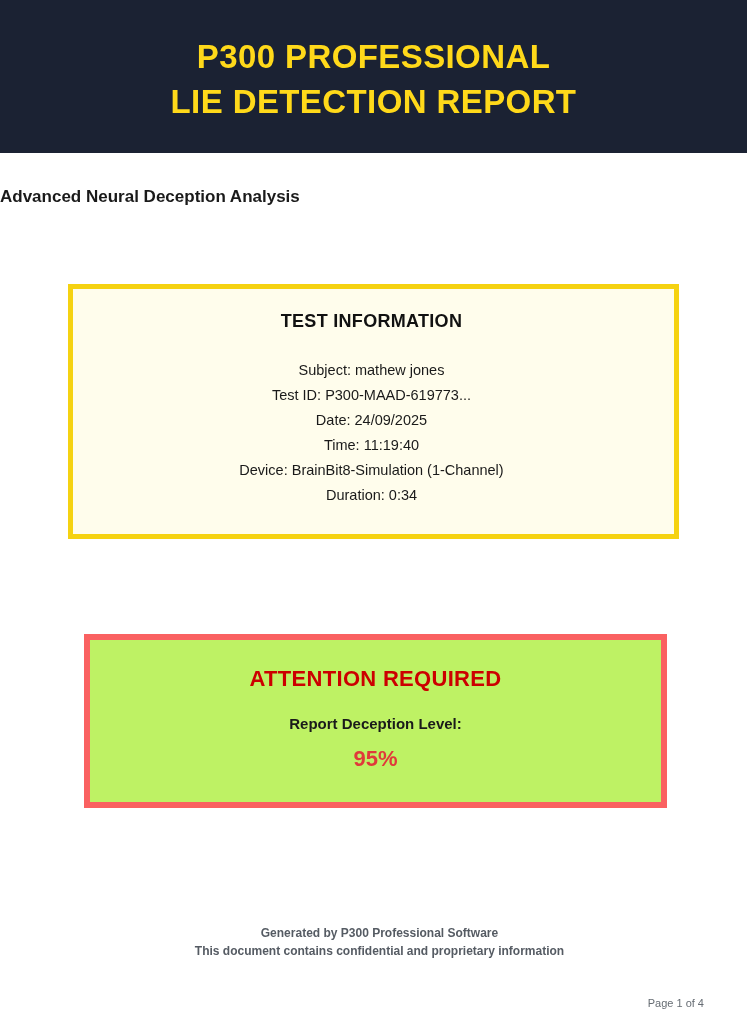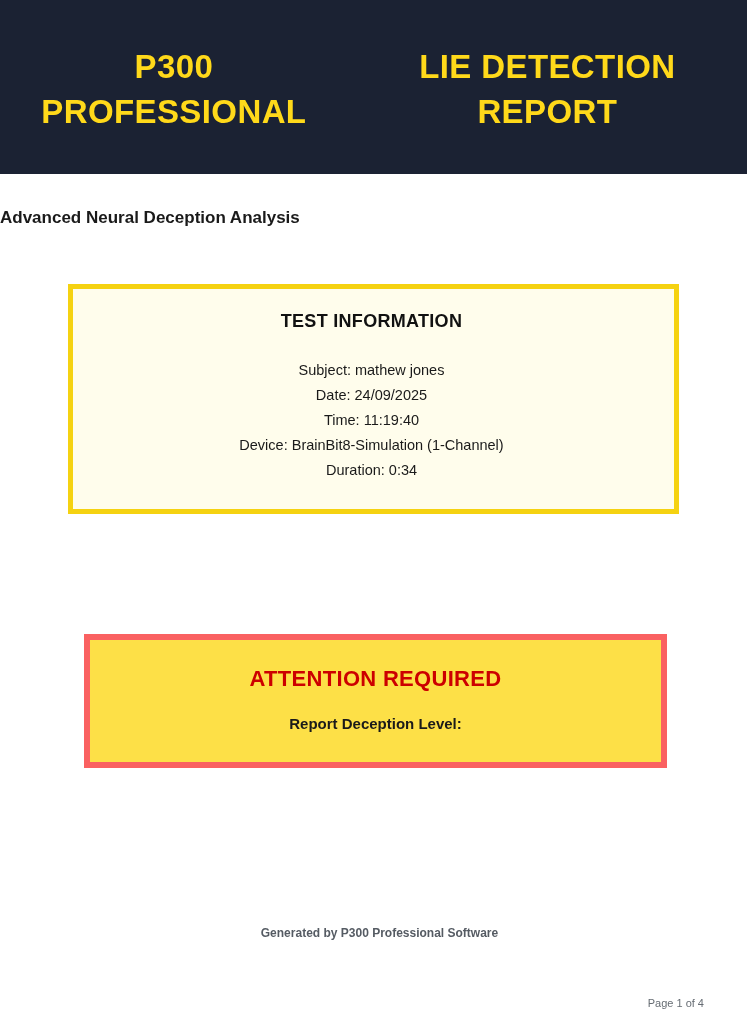--- a/index.html
+++ b/index.html
@@ -13,24 +13,24 @@
     font-family: "Liberation Sans", sans-serif;
     color: #000000;
     overflow: hidden;
     position: relative;
   }
 
   
   .header-banner {
     background: #1b2233;
     width: 100%;
-    height: 174px;
+    height: 153px;
     box-sizing: border-box;
     display: flex;
-    flex-direction: row;
+    flex-direction: column;
     align-items: center;
     justify-content: center;
     padding-top: 6px;
   }
   .header-title-line {
     color: #ffd91a;
     font-size: 33px;
     font-weight: bold;
     letter-spacing: 0.4px;
     line-height: 1.35;
@@ -72,21 +72,21 @@
   }
 
   
   .alert-box {
     position: absolute;
     left: 84px;
     top: 634px;
     width: 583px;
     box-sizing: border-box;
     border: 6px solid #fa6161;
-    background: #fde047;
+    background: #bef264;
     padding: 26px 20px 30px 20px;
   }
   .alert-title {
     text-align: center;
     font-size: 22px;
     font-weight: bold;
     color: #cc0000;
     letter-spacing: 0.3px;
   }
   .alert-label {
@@ -133,28 +133,31 @@
 <div class="header-banner">
   <div class="header-title-line">P300 PROFESSIONAL</div>
   <div class="header-title-line">LIE DETECTION REPORT</div>
 </div>
 
 <div class="subtitle">Advanced Neural Deception Analysis</div>
 
 <div class="info-box">
   <div class="info-box-title">TEST INFORMATION</div>
   <div class="info-row">Subject: mathew jones</div>
+  <div class="info-row">Test ID: P300-MAAD-619773...</div>
   <div class="info-row">Date: 24/09/2025</div>
   <div class="info-row">Time: 11:19:40</div>
   <div class="info-row">Device: BrainBit8-Simulation (1-Channel)</div>
   <div class="info-row">Duration: 0:34</div>
 </div>
 
 <div class="alert-box">
   <div class="alert-title">ATTENTION REQUIRED</div>
   <div class="alert-label">Report Deception Level:</div>
+  <div class="alert-value">95%</div>
 </div>
 
 <div class="footer">
   <div class="footer-line">Generated by P300 Professional Software</div>
+  <div class="footer-line">This document contains confidential and proprietary information</div>
 </div>
 
 <div class="page-number">Page 1 of 4</div>
 
 </body></html>

